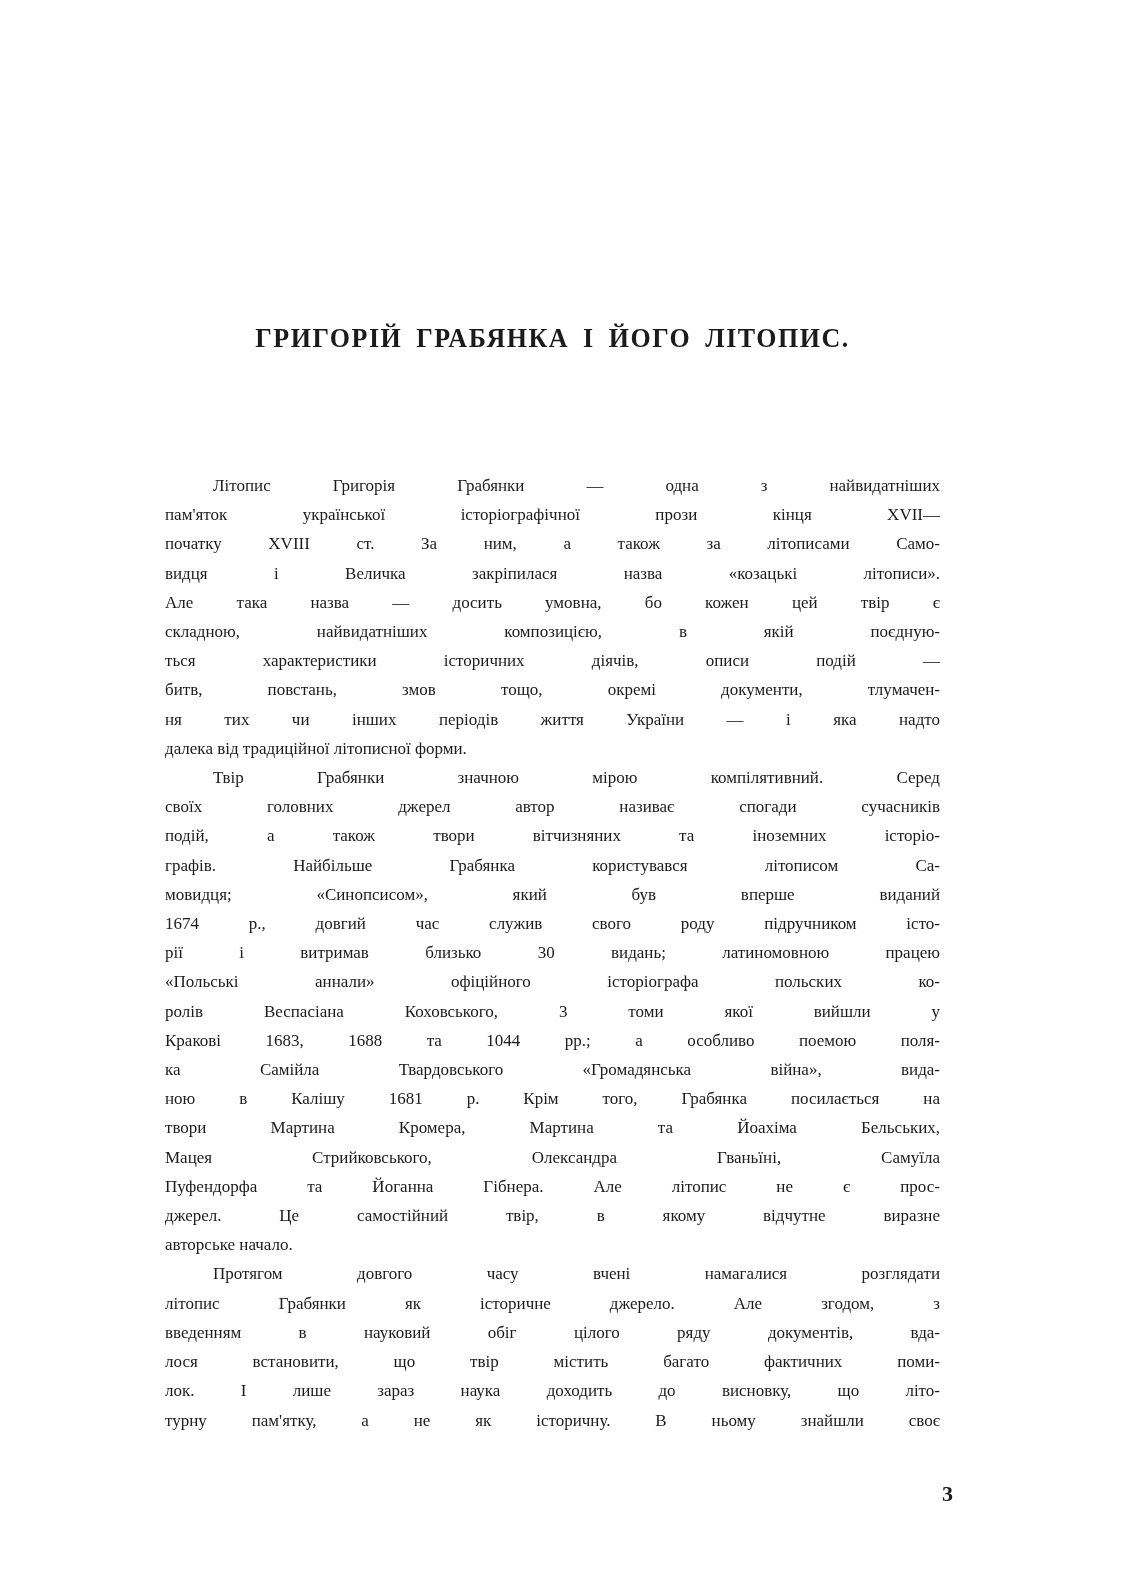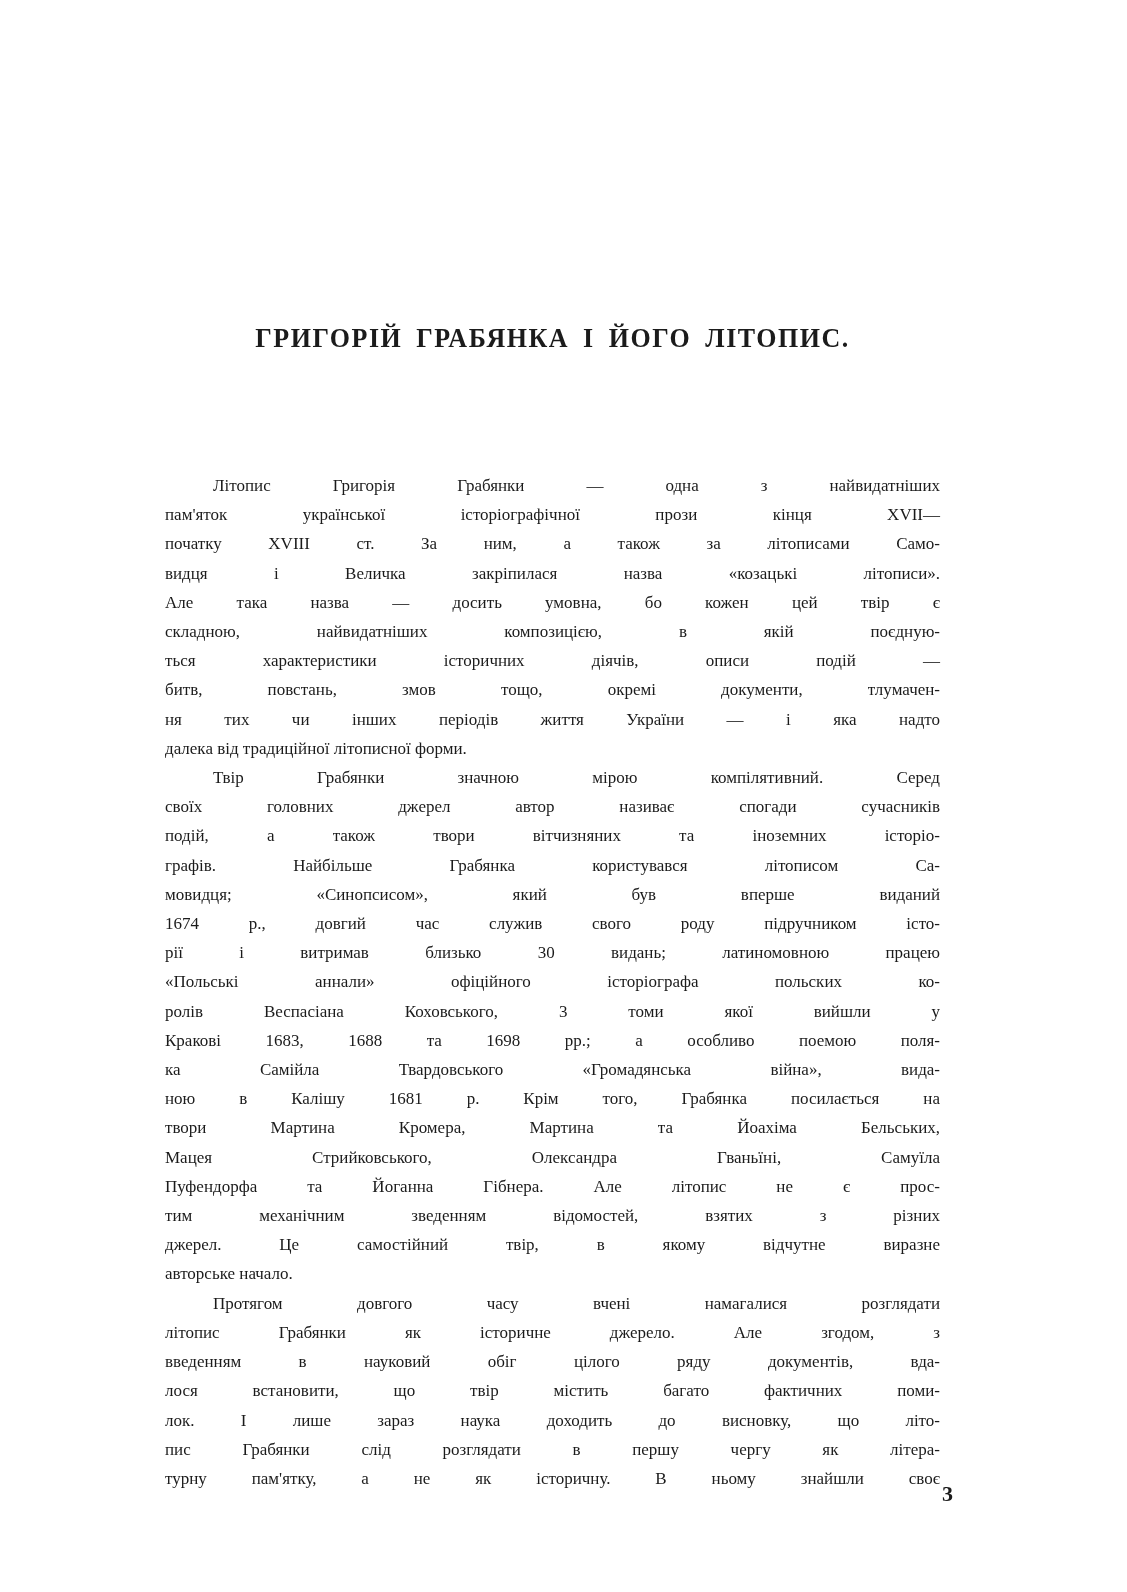--- a/index.html
+++ b/index.html
@@ -84,35 +84,33 @@
       <p class="para">
         <span class="line indent">Твір Грабянки значною мірою компілятивний. Серед</span>
         <span class="line">своїх головних джерел автор називає спогади сучасників</span>
         <span class="line">подій, а також твори вітчизняних та іноземних історіо-</span>
         <span class="line">графів. Найбільше Грабянка користувався літописом Са-</span>
         <span class="line">мовидця; «Синопсисом», який був вперше виданий</span>
         <span class="line">1674 р., довгий час служив свого роду підручником істо-</span>
         <span class="line">рії і витримав близько 30 видань; латиномовною працею</span>
         <span class="line">«Польські аннали» офіційного історіографа польских ко-</span>
         <span class="line">ролів Веспасіана Коховського, 3 томи якої вийшли у</span>
-        <span class="line">Кракові 1683, 1688 та 1698 рр.; а особливо поемою поля-</span>
+        <span class="line">Кракові 1683, 1688 та 1044 рр.; а особливо поемою поля-</span>
         <span class="line">ка Самійла Твардовського «Громадянська війна», вида-</span>
         <span class="line">ною в Калішу 1681 р. Крім того, Грабянка посилається на</span>
         <span class="line">твори Мартина Кромера, Мартина та Йоахіма Бельських,</span>
         <span class="line">Мацея Стрийковського, Олександра Гваньїні, Самуїла</span>
         <span class="line">Пуфендорфа та Йоганна Гібнера. Але літопис не є прос-</span>
-        <span class="line">тим механічним зведенням відомостей, взятих з різних</span>
         <span class="line">джерел. Це самостійний твір, в якому відчутне виразне</span>
         <span class="line last">авторське начало.</span>
       </p>
       <p class="para">
         <span class="line indent">Протягом довгого часу вчені намагалися розглядати</span>
         <span class="line">літопис Грабянки як історичне джерело. Але згодом, з</span>
         <span class="line">введенням в науковий обіг цілого ряду документів, вда-</span>
         <span class="line">лося встановити, що твір містить багато фактичних поми-</span>
         <span class="line">лок. І лише зараз наука доходить до висновку, що літо-</span>
-        <span class="line">пис Грабянки слід розглядати в першу чергу як літера-</span>
         <span class="line">турну пам'ятку, а не як історичну. В ньому знайшли своє</span>
       </p>
     </div>
 
   <div class="page-number">3</div>
 </div>
 
 </body></html>

